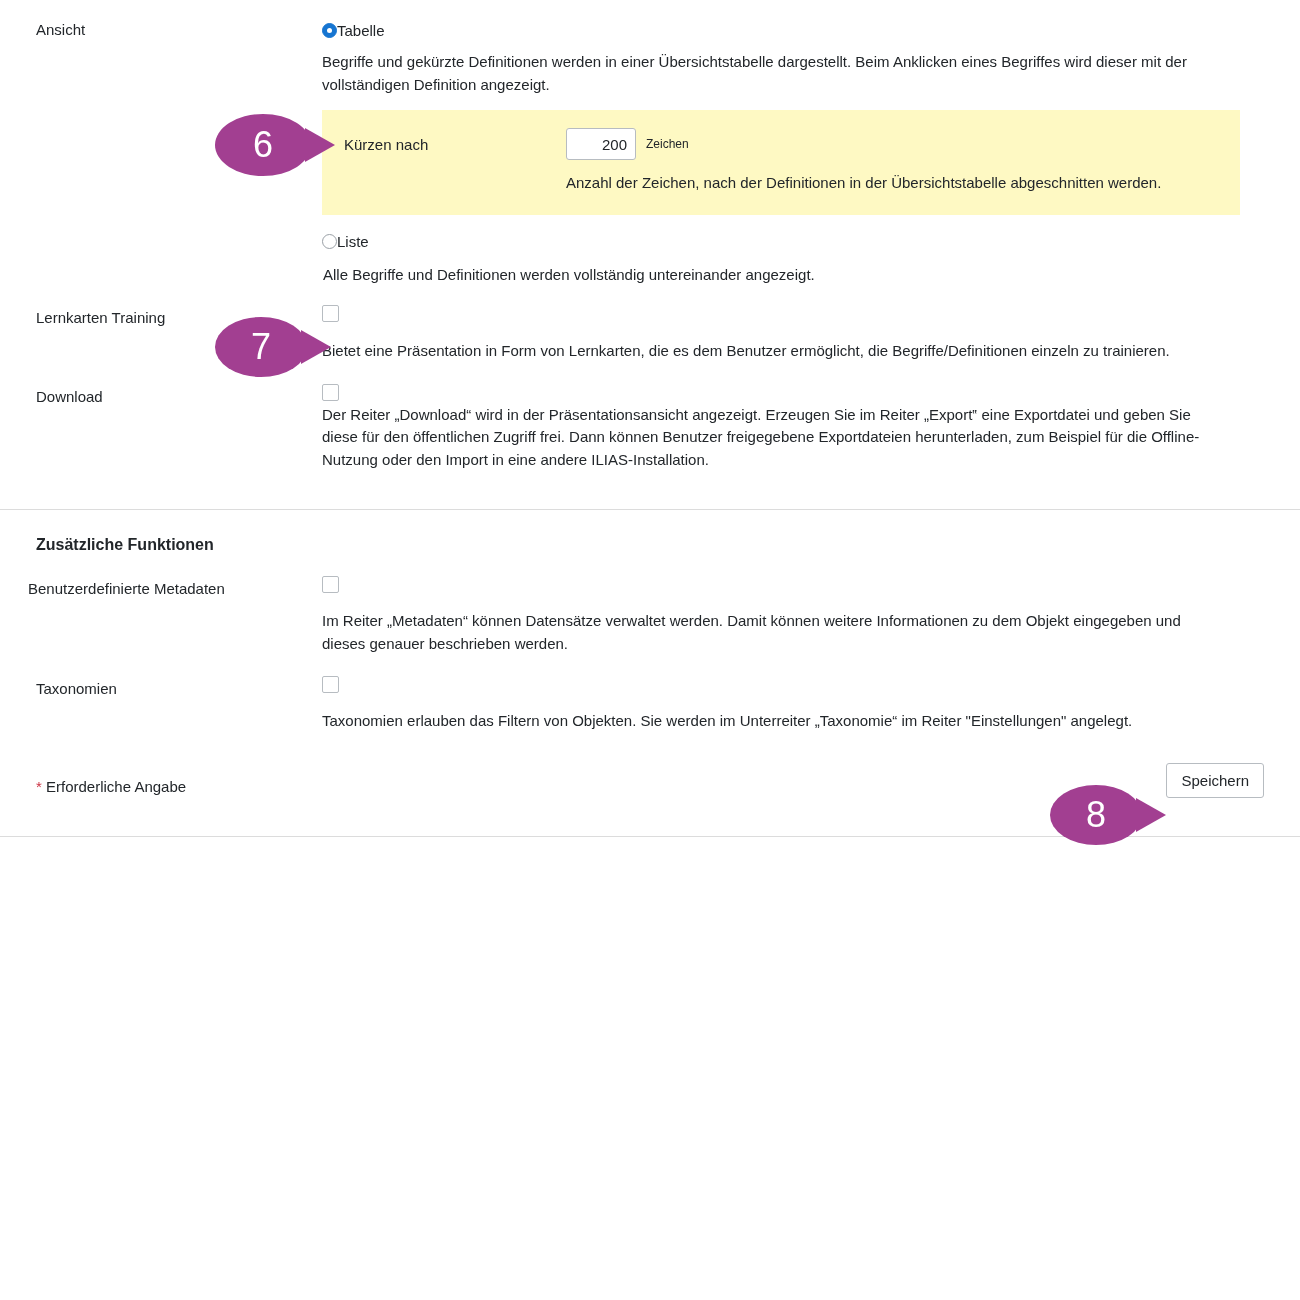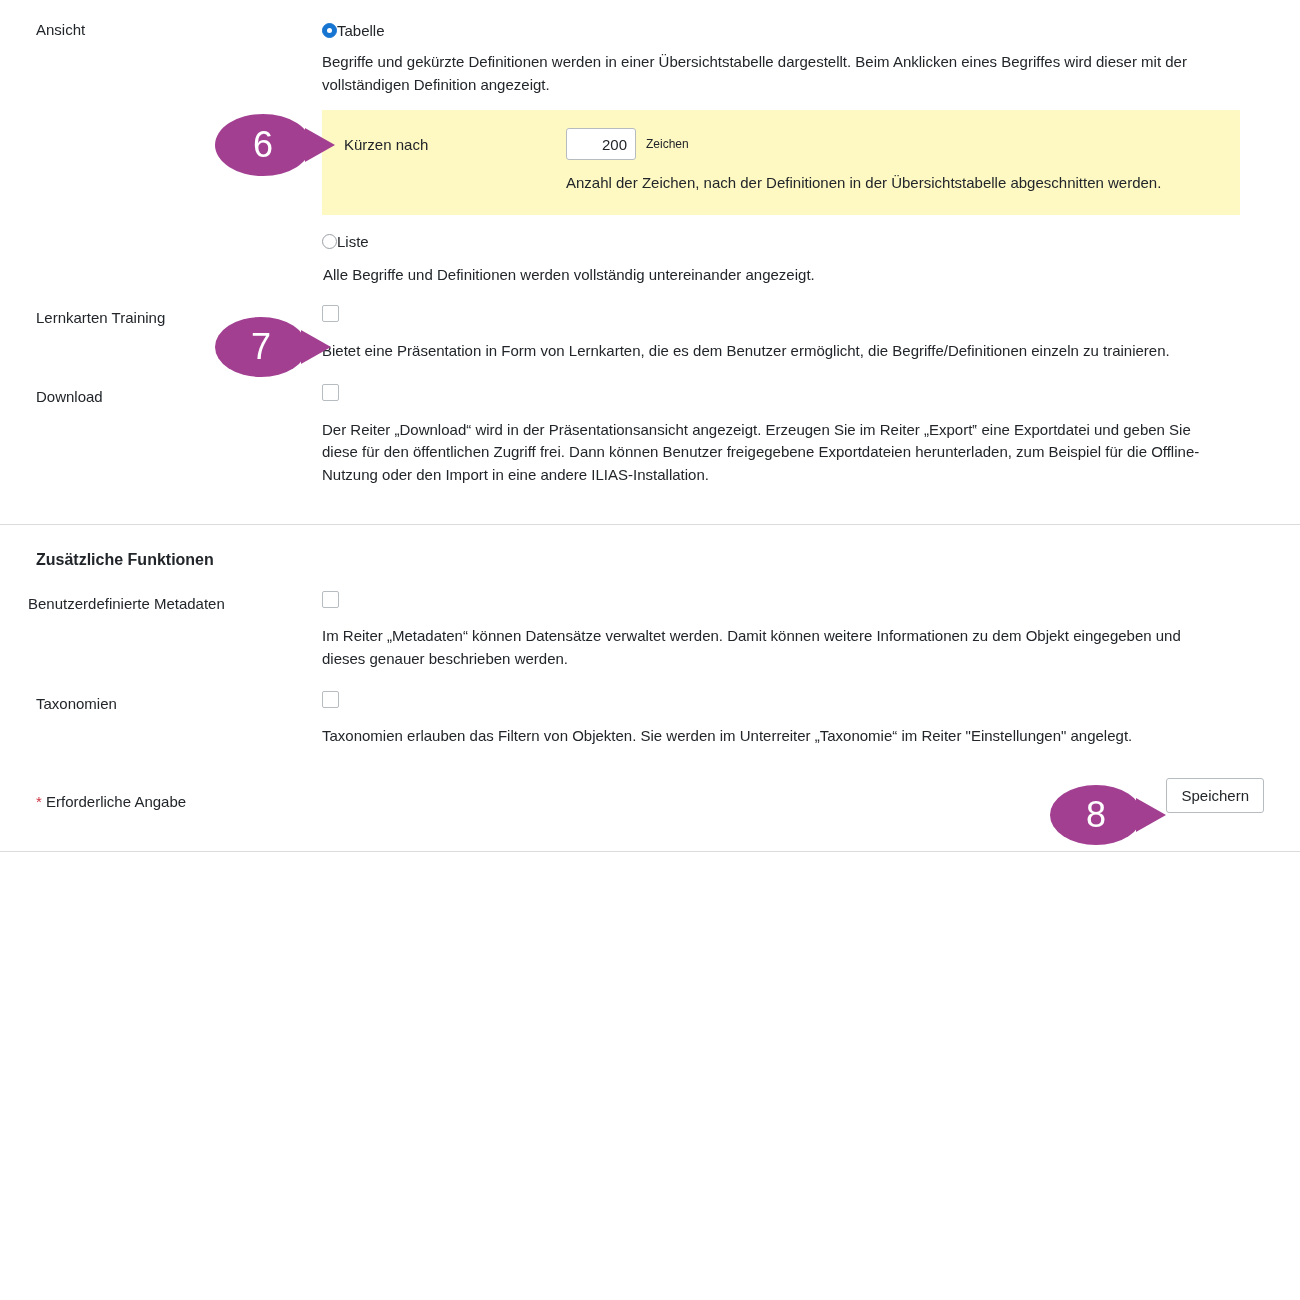--- a/index.html
+++ b/index.html
@@ -254,21 +254,21 @@
       <div class="row-field">
         <span class="checkbox"></span>
         <div class="desc" style="margin-top:15px;">Bietet eine Präsentation in Form von Lernkarten, die es dem Benutzer ermöglicht, die Begriffe/Definitionen einzeln zu trainieren.</div>
       </div>
     </div>
 
     <div class="row" style="padding-top:21px;">
       <div class="row-label" style="padding-top:2px;">Download</div>
       <div class="row-field">
         <span class="checkbox"></span>
-        <div class="desc" style="margin-top:15px;">Der Reiter „Download“ wird in der Präsentationsansicht angezeigt. Erzeugen Sie im Reiter „Export‟ eine Exportdatei und geben Sie diese für den öffentlichen Zugriff frei. Dann können Benutzer freigegebene Exportdateien herunterladen, zum Beispiel für die Offline-Nutzung oder den Import in eine andere ILIAS-Installation.</div>
+        <div class="desc" style="">Der Reiter „Download“ wird in der Präsentationsansicht angezeigt. Erzeugen Sie im Reiter „Export‟ eine Exportdatei und geben Sie diese für den öffentlichen Zugriff frei. Dann können Benutzer freigegebene Exportdateien herunterladen, zum Beispiel für die Offline-Nutzung oder den Import in eine andere ILIAS-Installation.</div>
       </div>
     </div>
 
     <hr class="divider" style="margin-top:38px;">
 
     <div class="section-title" style="margin-top:26px;">Zusätzliche Funktionen</div>
 
     <div class="row" style="padding-top:22px;">
       <div class="row-label" style="padding-top:2px;padding-left:28px;">Benutzerdefinierte Metadaten</div>
       <div class="row-field">

